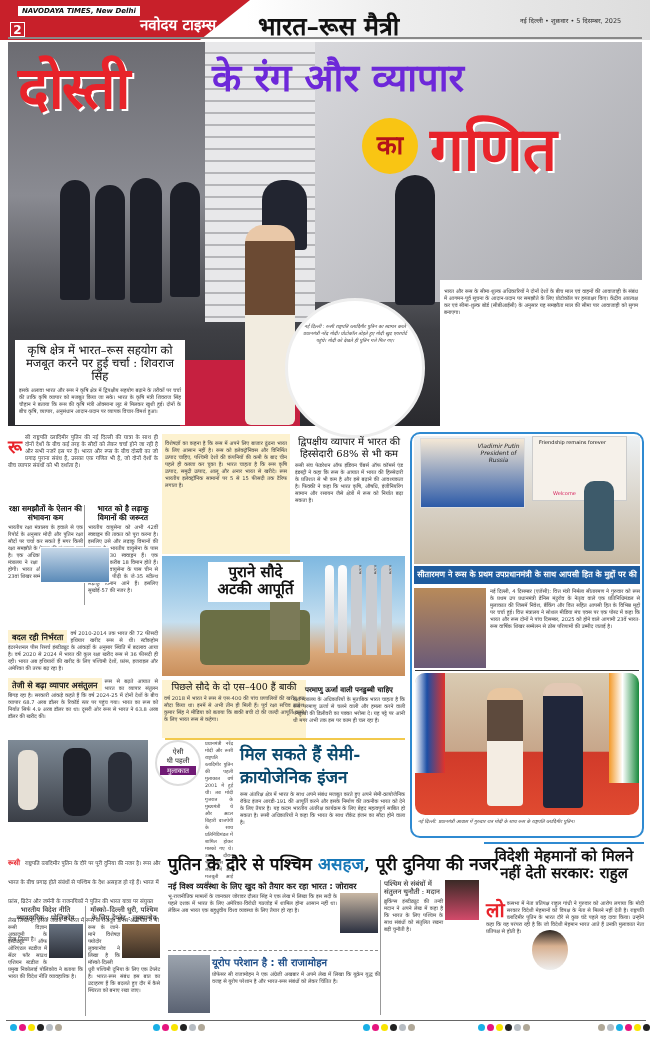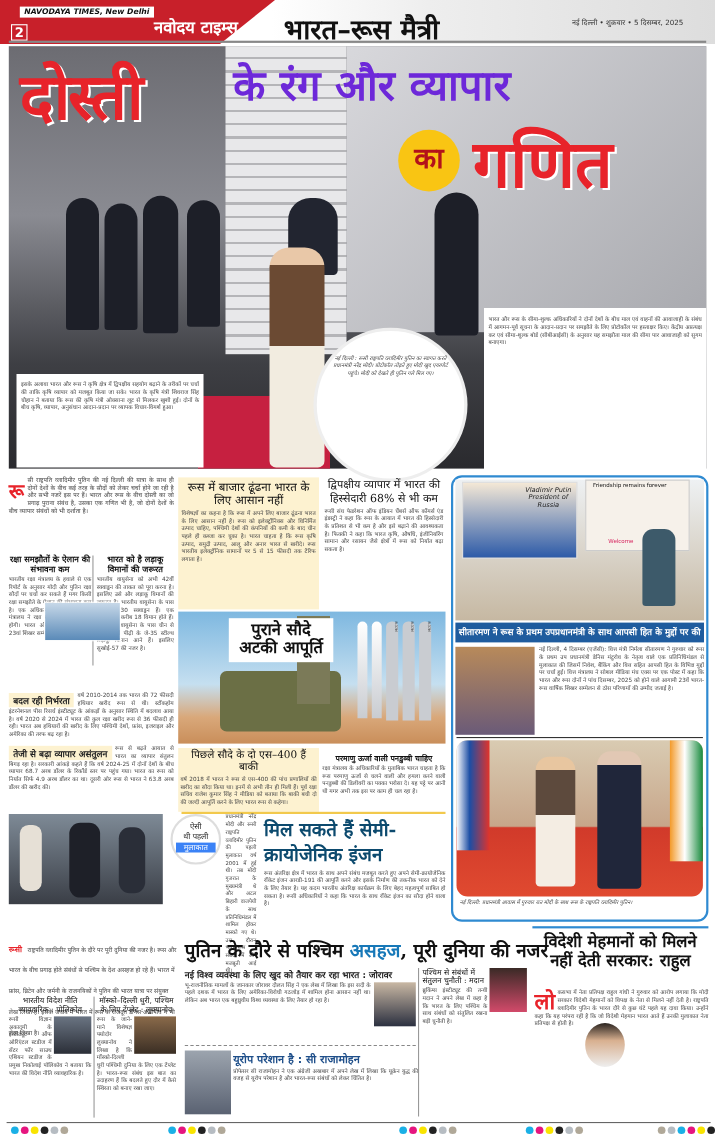--- a/index.html
+++ b/index.html
@@ -60,20 +60,21 @@
 <div class="abs person" style="left:262px;top:180px;width:45px;height:70px;background:#222530"></div>
 <div class="abs modi"></div>
 <div class="abs person" style="left:395px;top:175px;width:40px;height:130px"></div>
 
 <div class="abs t1">दोस्ती</div>
 <div class="abs t2">के रंग और व्यापार</div>
 <div class="abs t3">का</div>
 <div class="abs t4">गणित</div>
 
 <div class="abs box-white" style="left:15px;top:340px;width:170px;height:85px;padding:4px">
+  <div class="h-cap" style="font-size:11.5px">कृषि क्षेत्र में भारत–रूस सहयोग को मजबूत करने पर हुई चर्चा : शिवराज सिंह</div>
   <div class="txt" style="margin-top:3px">इसके अलावा भारत और रूस ने कृषि क्षेत्र में द्विपक्षीय सहयोग बढ़ाने के तरीकों पर चर्चा की ताकि कृषि व्यापार को मजबूत किया जा सके। भारत के कृषि मंत्री शिवराज सिंह चौहान ने बताया कि रूस की कृषि मंत्री ओक्साना लूट से मिलकर खुशी हुई। दोनों के बीच कृषि, व्यापार, अनुसंधान आदान-प्रदान पर व्यापक विचार-विमर्श हुआ।</div>
 </div>
 
 <div class="abs hug">
   <div class="txt">नई दिल्ली : रूसी राष्ट्रपति व्लादिमीर पुतिन का स्वागत करते प्रधानमंत्री नरेंद्र मोदी। प्रोटोकॉल तोड़ते हुए मोदी खुद एयरपोर्ट पहुंचे। मोदी को देखते ही पुतिन गले मिल गए।</div>
 </div>
 
 <div class="abs box-white" style="left:440px;top:280px;width:202px;height:148px;padding:4px">
   <div class="txt" style="margin-top:4px">भारत और रूस के सीमा-शुल्क अधिकारियों ने दोनों देशों के बीच माल एवं वाहनों की आवाजाही के संबंध में आगमन-पूर्व सूचना के आदान-प्रदान पर समझौते के लिए प्रोटोकॉल पर हस्ताक्षर किए। केंद्रीय अप्रत्यक्ष कर एवं सीमा-शुल्क बोर्ड (सीबीआईसी) के अनुसार यह समझौता माल की सीमा पार आवाजाही को सुगम बनाएगा।</div>
 </div>
@@ -96,21 +97,20 @@
 <div class="abs" style="left:8px;top:630px;width:150px">
   <span class="yel" style="font-size:8px;font-weight:bold;padding:1px 4px;float:left;margin-right:3px">बदल रही निर्भरता</span>
   <div class="txt">वर्ष 2010-2014 तक भारत की 72 फीसदी हथियार खरीद रूस से थी। स्टॉकहोम इंटरनेशनल पीस रिसर्च इंस्टीट्यूट के आंकड़ों के अनुसार स्थिति में बदलाव आया है। वर्ष 2020 से 2024 में भारत की कुल रक्षा खरीद रूस से 36 फीसदी ही रही। भारत अब हथियारों की खरीद के लिए पश्चिमी देशों, फ्रांस, इजराइल और अमेरिका की तरफ बढ़ रहा है।</div>
 </div>
 <div class="abs" style="left:8px;top:678px;width:150px">
   <span class="yel" style="font-size:8px;font-weight:bold;padding:1px 4px;float:left;margin-right:3px">तेजी से बढ़ा व्यापार असंतुलन</span>
   <div class="txt">रूस से बढ़ते आयात से भारत का व्यापार संतुलन बिगड़ रहा है। सरकारी आंकड़े कहते हैं कि वर्ष 2024-25 में दोनों देशों के बीच व्यापार 68.7 अरब डॉलर के रिकॉर्ड स्तर पर पहुंच गया। भारत का रूस को निर्यात सिर्फ 4.9 अरब डॉलर का था। दूसरी ओर रूस से भारत ने 63.8 अरब डॉलर की खरीद की।</div>
 </div>
 
 <div class="abs yel" style="left:162px;top:434px;width:128px;height:120px;padding:3px">
-  <div class="h-cap" style="font-size:10.5px">रूस में बाजार ढूंढना भारत के लिए आसान नहीं</div>
   <div class="txt" style="margin-top:3px">विशेषज्ञों का कहना है कि रूस में अपने लिए बाजार ढूंढना भारत के लिए आसान नहीं है। रूस को इलेक्ट्रॉनिक्स और विनिर्मित उत्पाद चाहिए, पश्चिमी देशों की कंपनियों की कमी के बाद चीन पहले ही कब्जा कर चुका है। भारत चाहता है कि रूस कृषि उत्पाद, समुद्री उत्पाद, आलू और अनार भारत से खरीदे। रूस भारतीय इलेक्ट्रॉनिक सामानों पर 5 से 15 फीसदी तक टैरिफ लगाता है।</div>
 </div>
 
 <div class="abs" style="left:293px;top:434px;width:112px;height:120px;padding:2px">
   <div class="h-cap" style="font-size:10px">द्विपक्षीय व्यापार में भारत की हिस्सेदारी 68% से भी कम</div>
   <div class="txt" style="margin-top:3px">रूसी संघ फेडरेशन ऑफ इंडियन चैंबर्स ऑफ कॉमर्स एंड इंडस्ट्री ने कहा कि रूस के आयात में भारत की हिस्सेदारी के प्रतिशत से भी कम है और इसे बढ़ाने की आवश्यकता है। फिक्की ने कहा कि भारत कृषि, औषधि, इंजीनियरिंग सामान और रसायन जैसे क्षेत्रों में रूस को निर्यात बढ़ा सकता है।</div>
 </div>
 
 <div class="abs" style="left:162px;top:556px;width:243px;height:120px;background:linear-gradient(180deg,#7eb8e0 0%,#c5dff0 55%,#d9a87a 80%,#c98e5a 100%)"></div>
 <div class="abs" style="left:200px;top:610px;width:110px;height:55px;background:#6b6f45;border-radius:6px"></div>
@@ -118,21 +118,21 @@
 <div class="abs box-white" style="left:208px;top:562px;width:95px;height:40px;padding:2px">
   <div class="h-cap" style="font-size:15px;font-weight:bold">पुराने सौदे अटकी आपूर्ति</div>
 </div>
 <div class="abs" style="left:325px;top:565px;display:flex;gap:4px">
   <div style="width:9px;height:88px;background:linear-gradient(#fff,#c9ccd1);border-radius:5px 5px 0 0"></div>
   <div style="width:9px;height:88px;background:linear-gradient(#fff,#c9ccd1);border-radius:5px 5px 0 0"></div>
   <div style="width:11px;height:90px;background:#c9ccd1;border-radius:5px 5px 0 0;font-size:3px;writing-mode:vertical-rl;color:#333">R-37M</div>
   <div style="width:11px;height:90px;background:#c9ccd1;border-radius:5px 5px 0 0;font-size:3px;writing-mode:vertical-rl;color:#333">R-37M</div>
   <div style="width:11px;height:90px;background:#c9ccd1;border-radius:5px 5px 0 0;font-size:3px;writing-mode:vertical-rl;color:#333">R-37M</div>
 </div>
-<div class="abs yel" style="left:162px;top:680px;width:128px;height:58px;padding:2px">
+<div class="abs yel" style="left:162px;top:680px;width:144px;height:58px;padding:2px">
   <div class="h-cap" style="font-size:9.5px">पिछले सौदे के दो एस–400 हैं बाकी</div>
   <div class="txt" style="margin-top:2px">वर्ष 2018 में भारत ने रूस से एस-400 की पांच प्रणालियों की खरीद का सौदा किया था। इनमें से अभी तीन ही मिली हैं। पूर्व रक्षा सचिव राजेश कुमार सिंह ने मीडिया को बताया कि बाकी बची दो की जल्दी आपूर्ति करने के लिए भारत रूस से कहेगा।</div>
 </div>
 <div class="abs" style="left:293px;top:686px;width:112px;height:50px">
   <div class="h-cap" style="font-size:7px;font-weight:bold">परमाणु ऊर्जा वाली पनडुब्बी चाहिए</div>
   <div class="txt" style="margin-top:2px">रक्षा मंत्रालय के अधिकारियों के मुताबिक भारत चाहता है कि रूस परमाणु ऊर्जा से चलने वाली और हमला करने वाली पनडुब्बी की डिलीवरी का पक्का भरोसा दे। यह पट्टे पर आनी थी मगर अभी तक इस पर काम ही चल रहा है।</div>
 </div>
 <div class="abs" style="left:165px;top:738px;width:240px;height:2px;background:#f2c94c"></div>
 
 <div class="abs panel-blue" style="left:410px;top:432px;width:234px;height:406px"></div>
@@ -159,21 +159,21 @@
 <div class="abs txt" style="left:418px;top:818px;width:222px;font-style:italic;font-size:4.8px">नई दिल्ली: प्रधानमंत्री आवास में गुरुवार रात मोदी के साथ रूस के राष्ट्रपति व्लादिमीर पुतिन।</div>
 
 <div class="abs" style="left:8px;top:740px;width:140px;height:82px;background:linear-gradient(180deg,#7e8a96,#3a3e46)">
   <div style="position:absolute;left:10px;top:10px;width:20px;height:60px;background:#e6e0d6;border-radius:8px"></div>
   <div style="position:absolute;left:55px;top:8px;width:28px;height:68px;background:#1e2028;border-radius:10px"></div>
   <div style="position:absolute;left:100px;top:12px;width:24px;height:60px;background:#2a2e38;border-radius:10px"></div>
 </div>
 <div class="abs" style="left:155px;top:740px;width:46px;height:46px;border-radius:50%;background:#fff;border:2px solid #ddd;text-align:center;padding-top:5px">
   <div style="font-size:7px">ऐसी</div>
   <div style="font-size:7px">थी पहली</div>
-  <div style="font-size:7px;background:#3b82f6;color:#fff;margin:1px 3px">मुलाकात</div>
+  <div style="font-size:7px;background:#701a75;color:#fff;margin:1px 3px">मुलाकात</div>
 </div>
 <div class="abs txt" style="left:205px;top:740px;width:28px;font-size:4.8px">प्रधानमंत्री नरेंद्र मोदी और रूसी राष्ट्रपति व्लादिमीर पुतिन की पहली मुलाकात वर्ष 2001 में हुई थी। तब मोदी गुजरात के मुख्यमंत्री थे और अटल बिहारी वाजपेयी के साथ प्रतिनिधिमंडल में शामिल होकर मास्को गए थे। उस दौरान भारत-रूस संबंधों में और मजबूती आई थी।</div>
 
 <div class="abs" style="left:240px;top:742px;width:165px">
   <div style="font-size:17px;font-weight:bold;color:#0c4a6e;font-family:'DejaVu Serif',serif">मिल सकते हैं सेमी-क्रायोजेनिक इंजन</div>
   <div class="txt" style="margin-top:3px">रूस अंतरिक्ष क्षेत्र में भारत के साथ अपने संबंध मजबूत करते हुए अपने सेमी-क्रायोजेनिक रॉकेट इंजन आरडी-191 की आपूर्ति करने और इसके निर्माण की तकनीक भारत को देने के लिए तैयार है। यह कदम भारतीय अंतरिक्ष कार्यक्रम के लिए बेहद महत्वपूर्ण साबित हो सकता है। रूसी अधिकारियों ने कहा कि भारत के साथ रॉकेट इंजन का सौदा होने वाला है।</div>
 </div>
 
 <div class="abs" style="left:8px;top:850px;width:155px">
   <span class="redinit" style="font-size:7px">रूसी</span>

